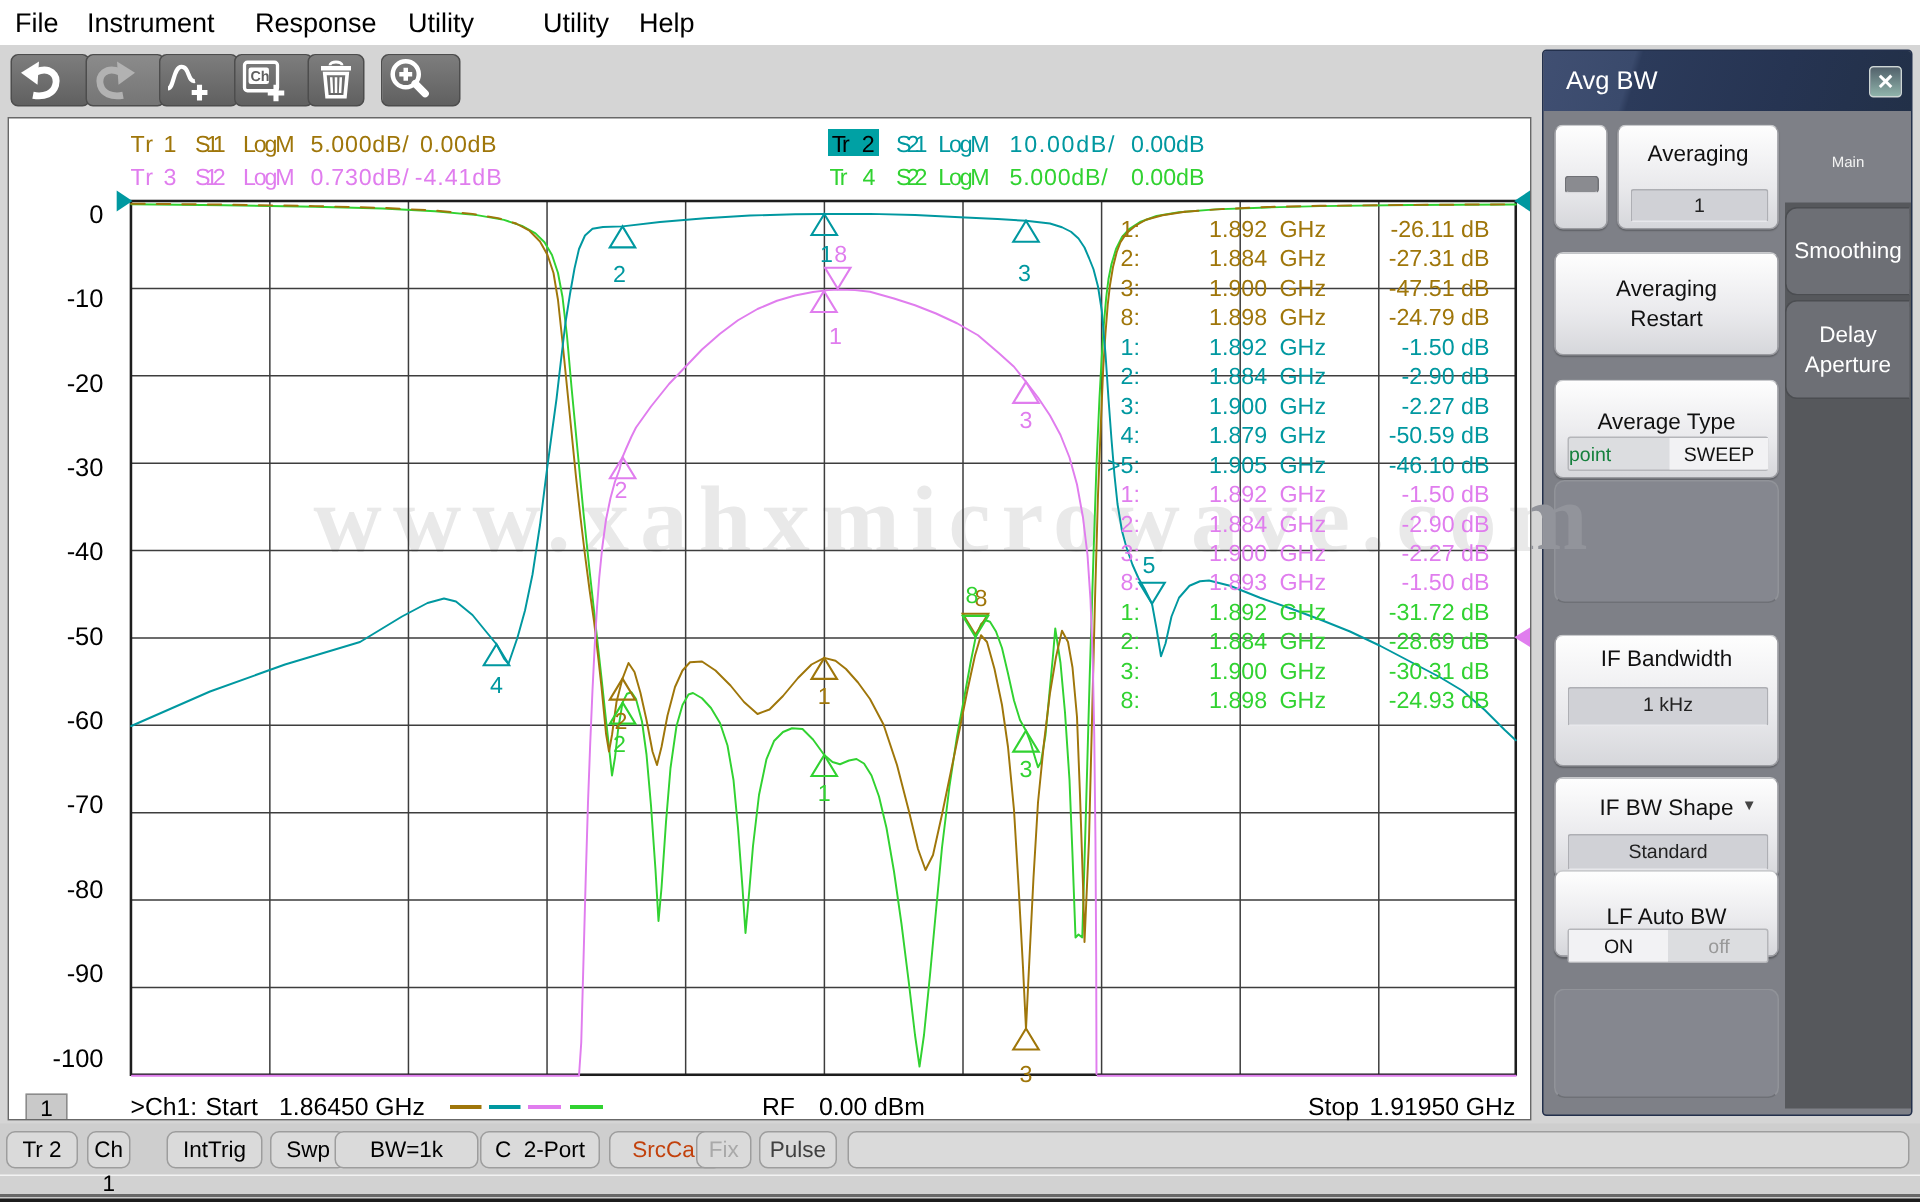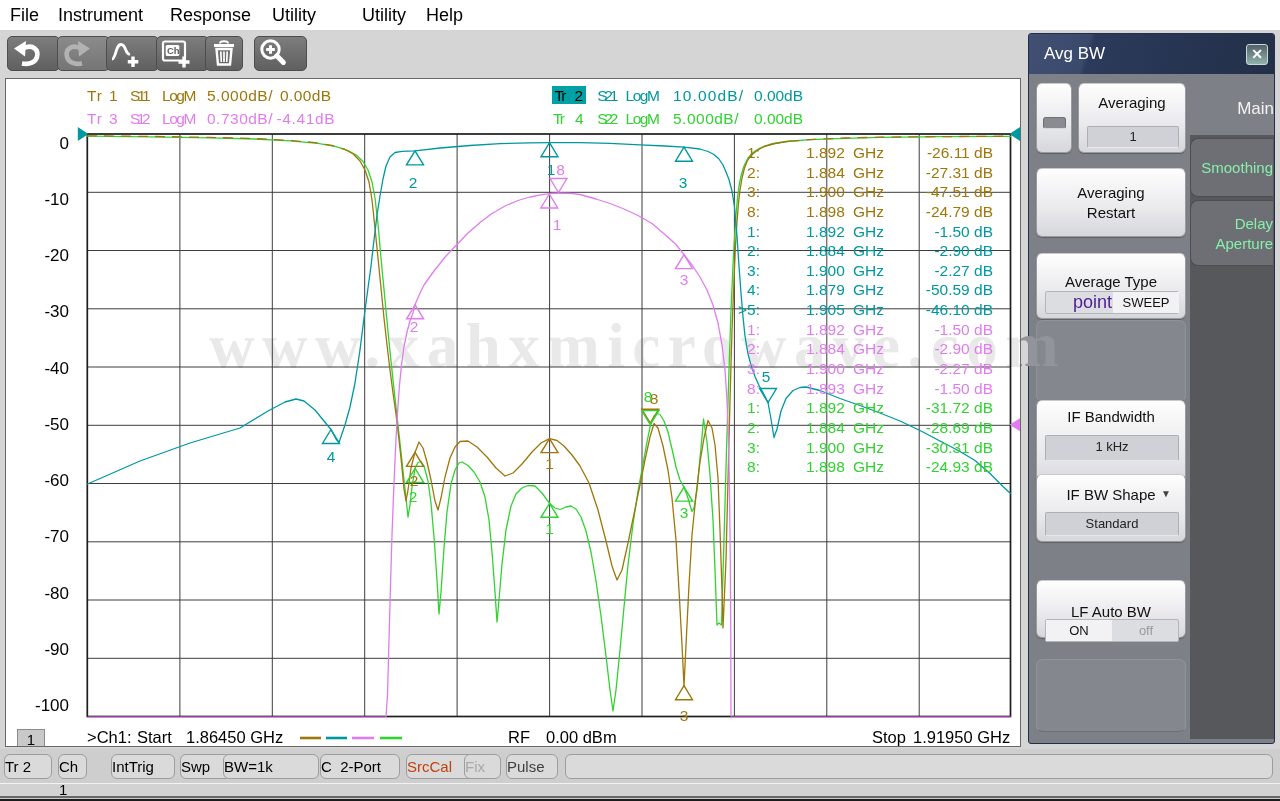--- a/index.html
+++ b/index.html
@@ -1,23 +1,23 @@
 <!DOCTYPE html>
 <html><head><meta charset="utf-8">
 <style>
 *{margin:0;padding:0;box-sizing:border-box}
 html,body{width:1280px;height:801px;overflow:hidden;background:#d5d5d5;font-family:"Liberation Sans",sans-serif}
 .abs{position:absolute}
 .mi{position:absolute;top:5px;font-size:18px;color:#000}
 .tbtn{position:absolute;top:36px;width:53px;height:35px;border-radius:5px;border:1px solid #4d4d4d;background:linear-gradient(#7d7d7d,#606060)}
-.sbtn{position:absolute;top:754px;height:25px;border-radius:6px;border:1px solid #9d9d9d;background:#dadada;font-size:15px;color:#000;text-align:left;line-height:23px}
+.sbtn{position:absolute;top:754px;height:25px;border-radius:6px;border:1px solid #9d9d9d;background:#dadada;font-size:15px;color:#000;text-align:center;line-height:23px}
 .pbtn{position:absolute;border-radius:6px;background:linear-gradient(#fefefe,#e9e9ec 60%,#d6d7db);border:1px solid #9a9ba0;border-top-color:#c9cacd;box-shadow:0 1px 1px rgba(0,0,0,.25);text-align:center;font-size:15px;color:#111}
 .pval{position:absolute;background:#d0d1d6;border:1px solid #aeafb4;border-bottom-color:#e8e8ec;font-size:13px;color:#222;text-align:center;border-radius:2px}
 .pempty{position:absolute;border-radius:7px;background:#85878f;border:1px solid #919399;border-bottom-color:#6e7076}
-.tab{position:absolute;left:161px;width:83px;background:#6d6f75;border:1px solid #4b4d51;border-right:none;border-radius:8px 0 0 8px;color:#86efac;font-size:15px;text-align:right}
+.tab{position:absolute;left:161px;width:83px;background:#6d6f75;border:1px solid #4b4d51;border-right:none;border-radius:8px 0 0 8px;color:#ffffff;font-size:15px;text-align:center}
 </style></head>
 <body>
 
 <div class="abs" style="left:0;top:0;width:1280px;height:30px;background:#ffffff"></div>
 <span class="mi" style="left:10px">File</span>
 <span class="mi" style="left:58px">Instrument</span>
 <span class="mi" style="left:170px">Response</span>
 <span class="mi" style="left:272px">Utility</span>
 <span class="mi" style="left:362px">Utility</span>
 <span class="mi" style="left:426px">Help</span>
@@ -280,37 +280,37 @@
 </svg>
 
 <div class="abs" id="panel" style="left:1028px;top:33px;width:247px;height:711px;background:#7e8087;border:1px solid #23304c;border-radius:3px;z-index:6">
 
 <div class="abs" style="left:0;top:0;width:245px;height:40px;background:linear-gradient(107deg,#404f72 0%,#3a4a6c 24%,#2c3b5b 26%,#263452 65%,#223048 100%);border-radius:2px 2px 0 0">
 <span style="position:absolute;left:15px;top:10px;font-size:17px;color:#fff">Avg BW</span>
 <div class="abs" style="left:217px;top:10px;width:22px;height:21px;border-radius:3px;background:linear-gradient(#52616b,#8fb3aa);border:1px solid #cdd6d4;color:#fff;font-size:14px;font-weight:bold;text-align:center;line-height:19px">✕</div>
 </div>
 
 <div class="abs" style="left:161px;top:40px;width:84px;height:665px;background:#56585c"></div>
-<div class="abs" style="left:161px;top:40px;width:84px;height:61px;background:#7e8087;color:#f2f2f2;font-size:17px;text-align:right;line-height:52px;padding-top:9px;box-sizing:content-box;height:52px">Main</div>
+<div class="abs" style="left:161px;top:40px;width:84px;height:61px;background:#7e8087;color:#f2f2f2;font-size:10px;text-align:center;line-height:52px;padding-top:9px;box-sizing:content-box;height:52px">Main</div>
 <div class="tab" style="top:104px;height:59px;line-height:57px">Smoothing</div>
 <div class="tab" style="top:166px;height:66px;line-height:20px;padding-top:13px">Delay<br>Aperture</div>
 
 <div class="pbtn" style="left:7px;top:49px;width:36px;height:70px">
       <div style="position:absolute;left:6px;top:33px;width:23px;height:12px;border-radius:3px;background:#8a8b90;border:1px solid #6f7075;border-bottom-color:#d8d8dc"></div>
     </div>
 <div class="pbtn" style="left:49px;top:49px;width:108px;height:70px;padding-top:10px">Averaging<div class="pval" style="left:8px;top:42px;width:92px;height:22px;line-height:20px">1</div></div>
 <div class="pbtn" style="left:7px;top:134px;width:150px;height:69px;padding-top:14px;line-height:20px">Averaging<br>Restart</div>
 <div class="pbtn" style="left:7px;top:219px;width:150px;height:66px;padding-top:19px">Average Type
 <div style="position:absolute;left:8px;top:37px;width:134px;height:23px;background:#dcdde0;border:1px solid #b5b6ba;border-radius:2px">
-<span style="position:absolute;left:0;top:0;width:66px;font-size:18px;color:#4c1d95;text-align:right;line-height:21px">point</span>
+<span style="position:absolute;left:0;top:0;width:66px;font-size:13px;color:#15803d;text-align:left;line-height:21px">point</span>
 <span style="position:absolute;left:67px;top:0;width:66px;height:21px;background:#f2f2f4;font-size:13px;color:#111;text-align:center;line-height:21px">SWEEP</span>
 </div></div>
 <div class="pempty" style="left:7px;top:286px;width:150px;height:82px"></div>
-<div class="pbtn" style="left:7px;top:366px;width:150px;height:88px;padding-top:7px">IF Bandwidth<div class="pval" style="left:8px;top:34px;width:134px;height:26px;line-height:21px">1 kHz</div></div>
-<div class="pbtn" style="left:7px;top:440px;width:150px;height:68px;padding-top:11px">IF BW Shape<span style="position:absolute;right:14px;top:13px;font-size:10px;color:#444">▼</span><div class="pval" style="left:8px;top:37px;width:134px;height:24px;line-height:22px">Standard</div></div>
+<div class="pbtn" style="left:7px;top:389px;width:150px;height:88px;padding-top:7px">IF Bandwidth<div class="pval" style="left:8px;top:34px;width:134px;height:26px;line-height:21px">1 kHz</div></div>
+<div class="pbtn" style="left:7px;top:484px;width:150px;height:68px;padding-top:11px">IF BW Shape<span style="position:absolute;right:14px;top:13px;font-size:10px;color:#444">▼</span><div class="pval" style="left:8px;top:37px;width:134px;height:24px;line-height:22px">Standard</div></div>
 <div class="pbtn" style="left:7px;top:546px;width:150px;height:58px;padding-top:22px">LF Auto BW
 <div style="position:absolute;left:8px;top:38px;width:134px;height:23px;background:#dcdde0;border:1px solid #b5b6ba;border-radius:2px">
 <span style="position:absolute;left:0;top:0;width:66px;height:21px;background:#f2f2f4;font-size:13px;color:#111;text-align:center;line-height:21px">ON</span>
 <span style="position:absolute;left:67px;top:0;width:66px;font-size:13px;color:#999;text-align:center;line-height:21px">off</span>
 </div></div>
 <div class="pempty" style="left:7px;top:625px;width:150px;height:73px"></div>
 </div>
 <span class="abs" style="left:1006px;top:309px;font-family:'Liberation Serif',serif;font-weight:bold;font-size:63px;color:#92949b;z-index:20;clip-path:inset(0 0 0 15px)">m</span>
 
 <div class="abs" style="left:0;top:749px;width:1280px;height:34px;background:#cecece;z-index:2"></div>

